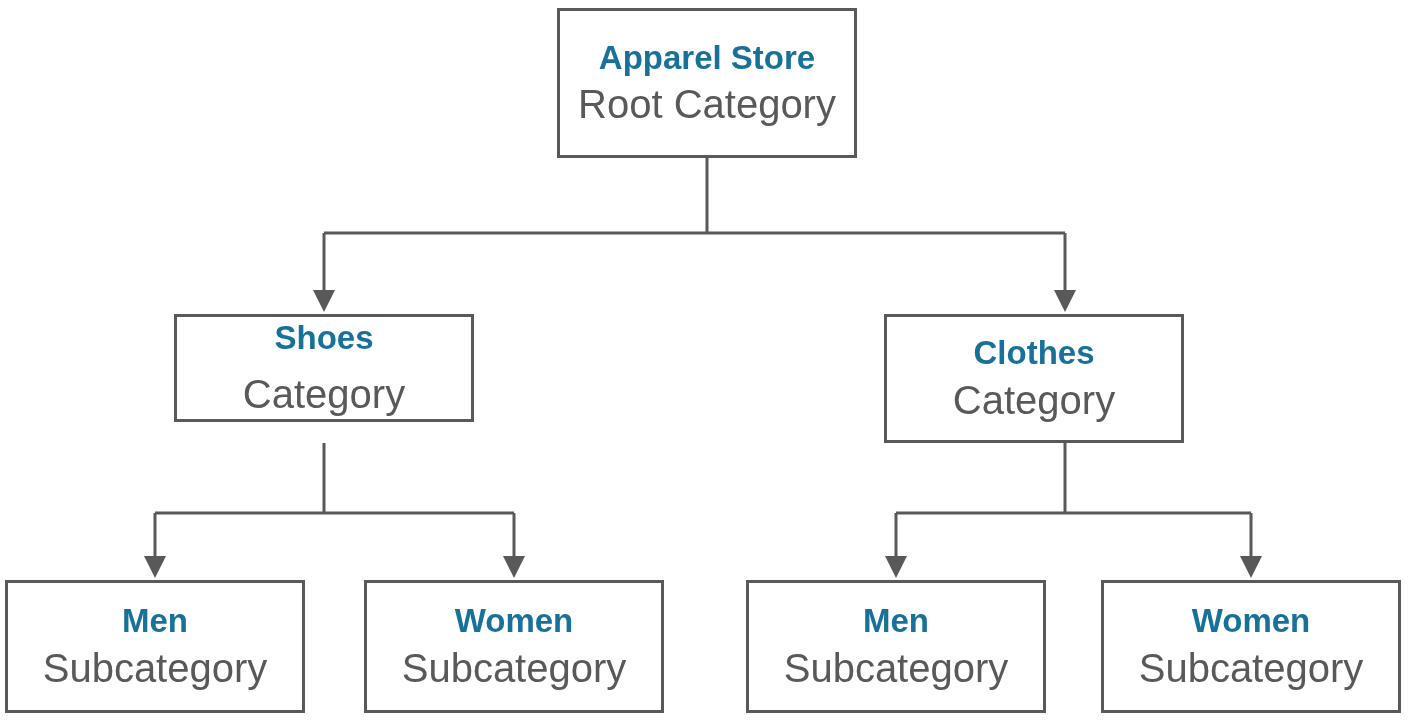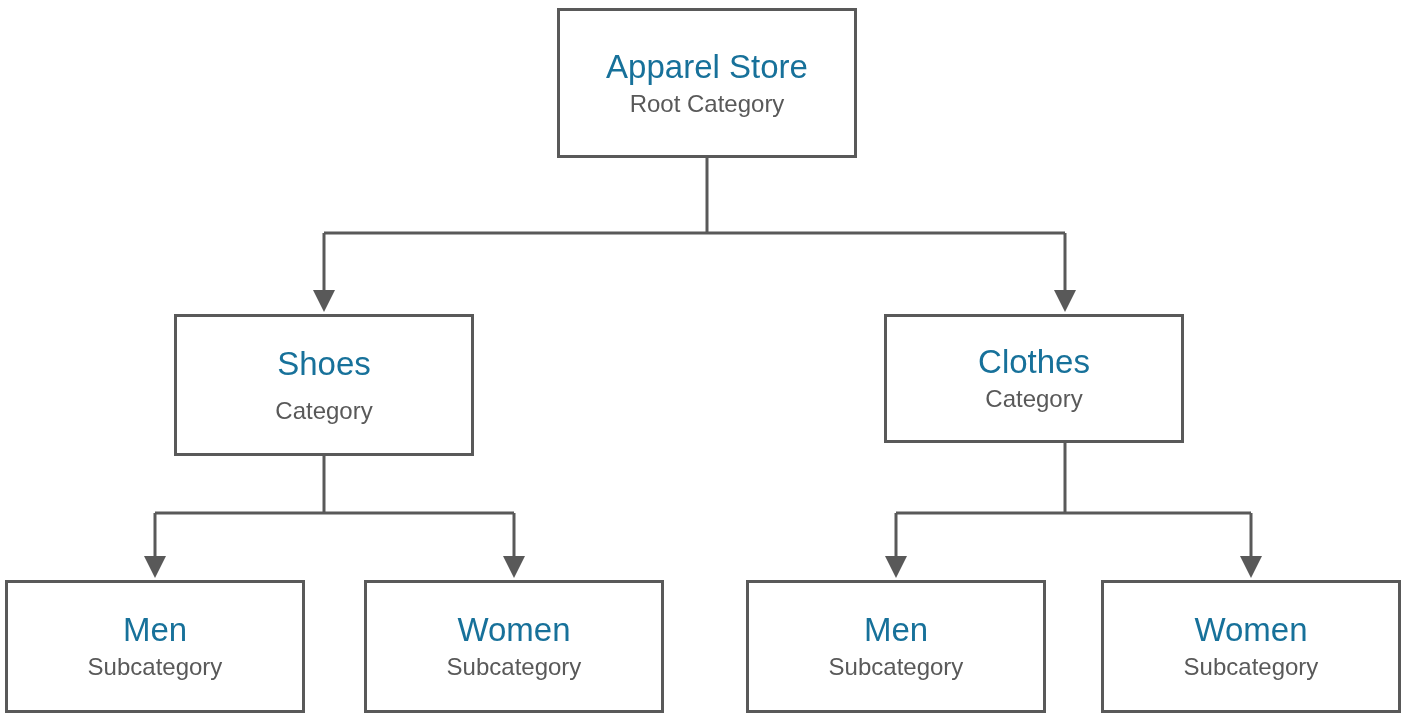--- a/index.html
+++ b/index.html
@@ -29,27 +29,27 @@
     border: 3px solid #595959;
     display: flex;
     flex-direction: column;
     align-items: center;
     justify-content: center;
     text-align: center;
     gap: 6px;
   }
   .node .title {
     color: #17719a;
-    font-weight: normal;
+    font-weight: bold;
     font-size: 33px;
     line-height: 1.1;
   }
   .node .subtitle {
     color: #595959;
-    font-size: 24px;
+    font-size: 40px;
     line-height: 1.1;
   }
 </style>
 </head>
 <body>
 
 <div class="canvas">
 
   <svg class="connectors" viewBox="0 0 1409 720" xmlns="http://www.w3.org/2000/svg" aria-hidden="true">
     <g stroke="#595959" stroke-width="3" fill="none">
@@ -79,21 +79,21 @@
       <polygon points="885,556 907,556 896,578"></polygon>
       <polygon points="1240,556 1262,556 1251,578"></polygon>
     </g>
   </svg>
 
   <div class="node" style="left:557px; top:8px; width:300px; height:150px;">
     <div class="title">Apparel Store</div>
     <div class="subtitle">Root Category</div>
   </div>
 
-  <div class="node" style="left:174px; top:314px; width:300px; height:142px;gap:16px;">
+  <div class="node" style="left:174px; top:314px; width:300px; height:108px;gap:16px;">
     <div class="title">Shoes</div>
     <div class="subtitle">Category</div>
   </div>
 
   <div class="node" style="left:884px; top:314px; width:300px; height:129px;">
     <div class="title">Clothes</div>
     <div class="subtitle">Category</div>
   </div>
 
   <div class="node" style="left:5px; top:580px; width:300px; height:133px;">

